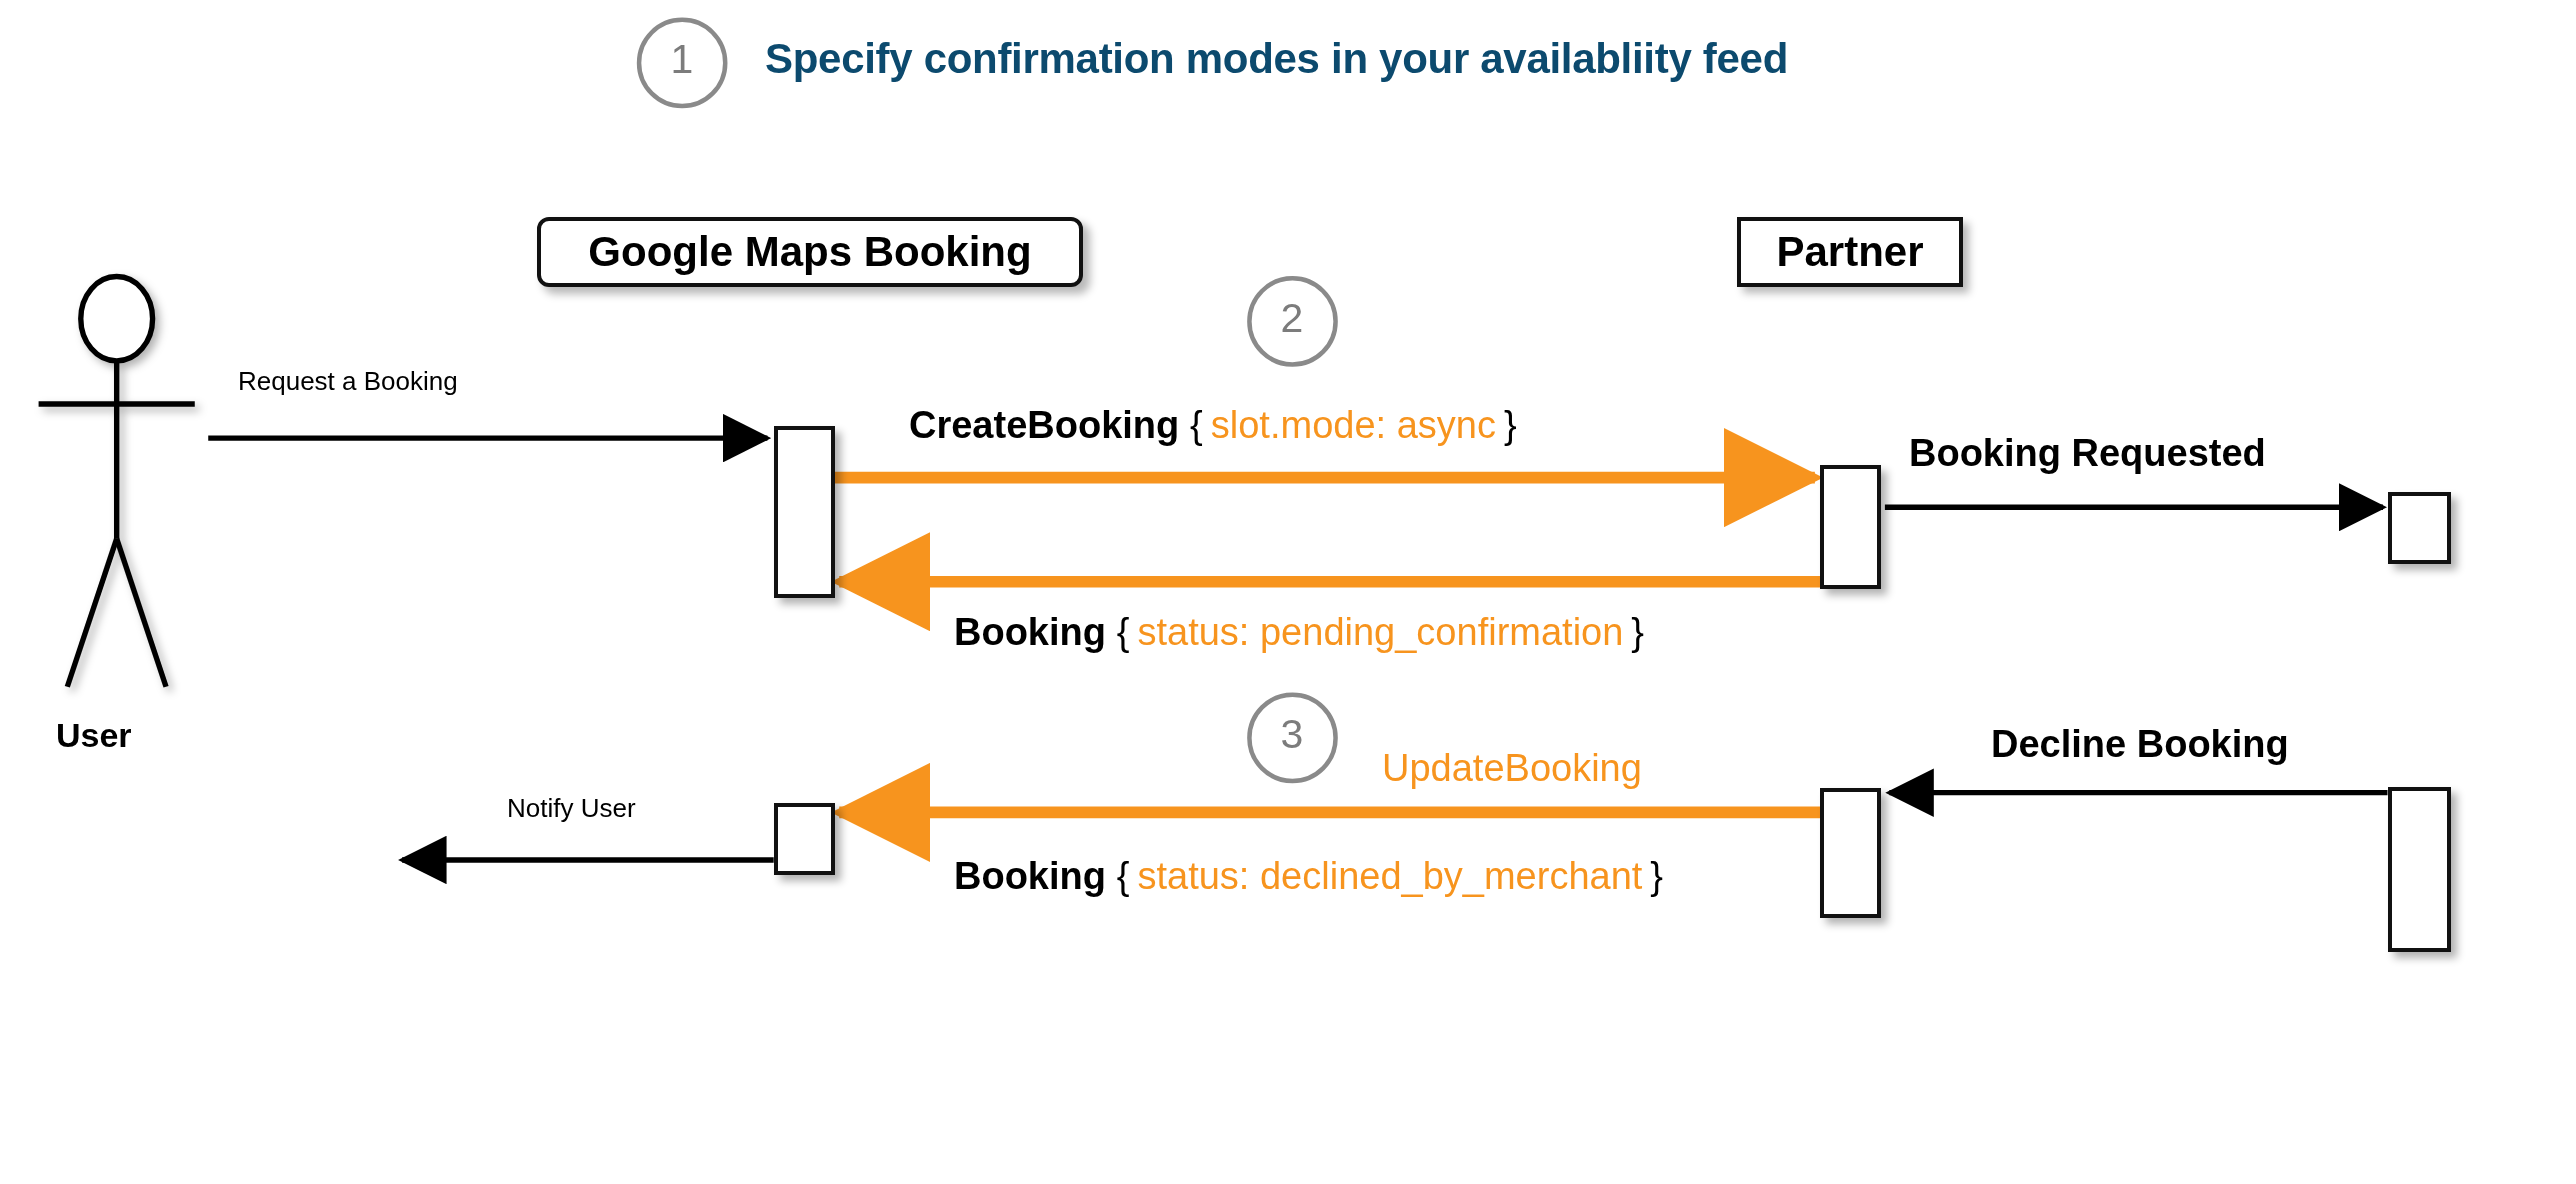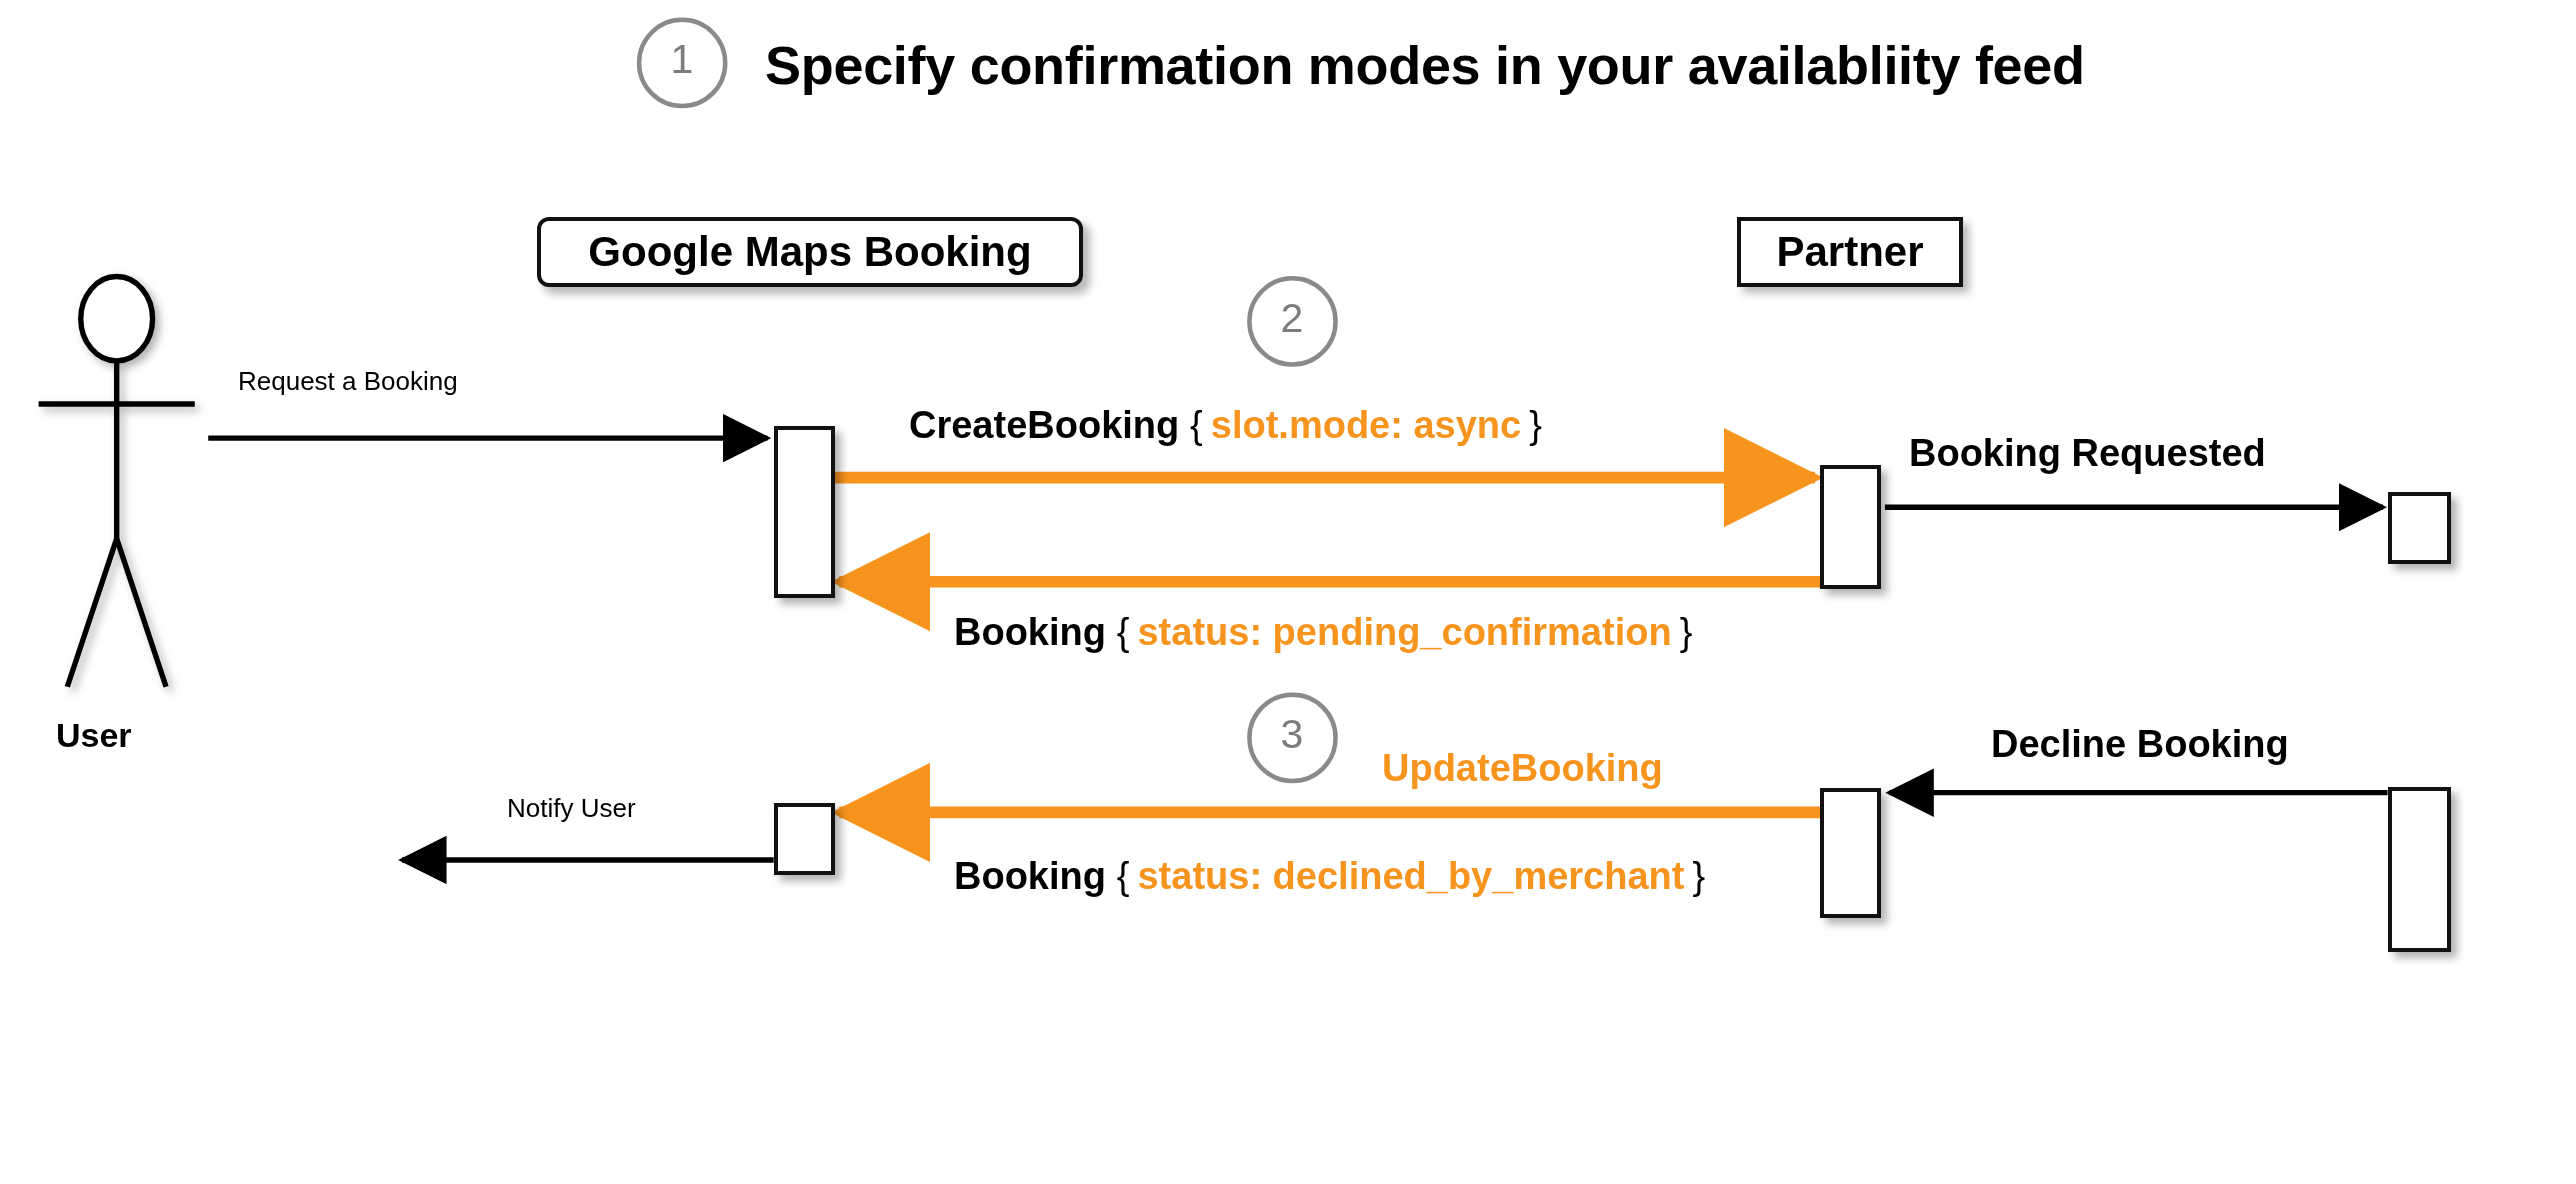--- a/index.html
+++ b/index.html
@@ -27,44 +27,44 @@
   }
 
   
   .txt {
     position: absolute;
     white-space: nowrap;
     line-height: 1;
     color: #000000;
   }
   .title {
-    font-size: 54px;
-    font-weight: bold;
-    color: #000000;
+    font-size: 42px;
+    font-weight: bold;
+    color: #0c4a6e;
     letter-spacing: -0.3px;
   }
   .actor-label {
     font-size: 42px;
     font-weight: bold;
     color: #000000;
     text-align: center;
   }
   .msg-bold {
     font-size: 38px;
     font-weight: bold;
     color: #000000;
   }
   .msg-plain {
     font-size: 26px;
     font-weight: normal;
     color: #000000;
   }
   .msg-orange {
     font-size: 38px;
-    font-weight: bold;
+    font-weight: normal;
     color: #F7941E;
   }
   .brace {
     font-size: 38px;
     font-weight: normal;
     color: #000000;
   }
   .user-label {
     font-size: 34px;
     font-weight: bold;

